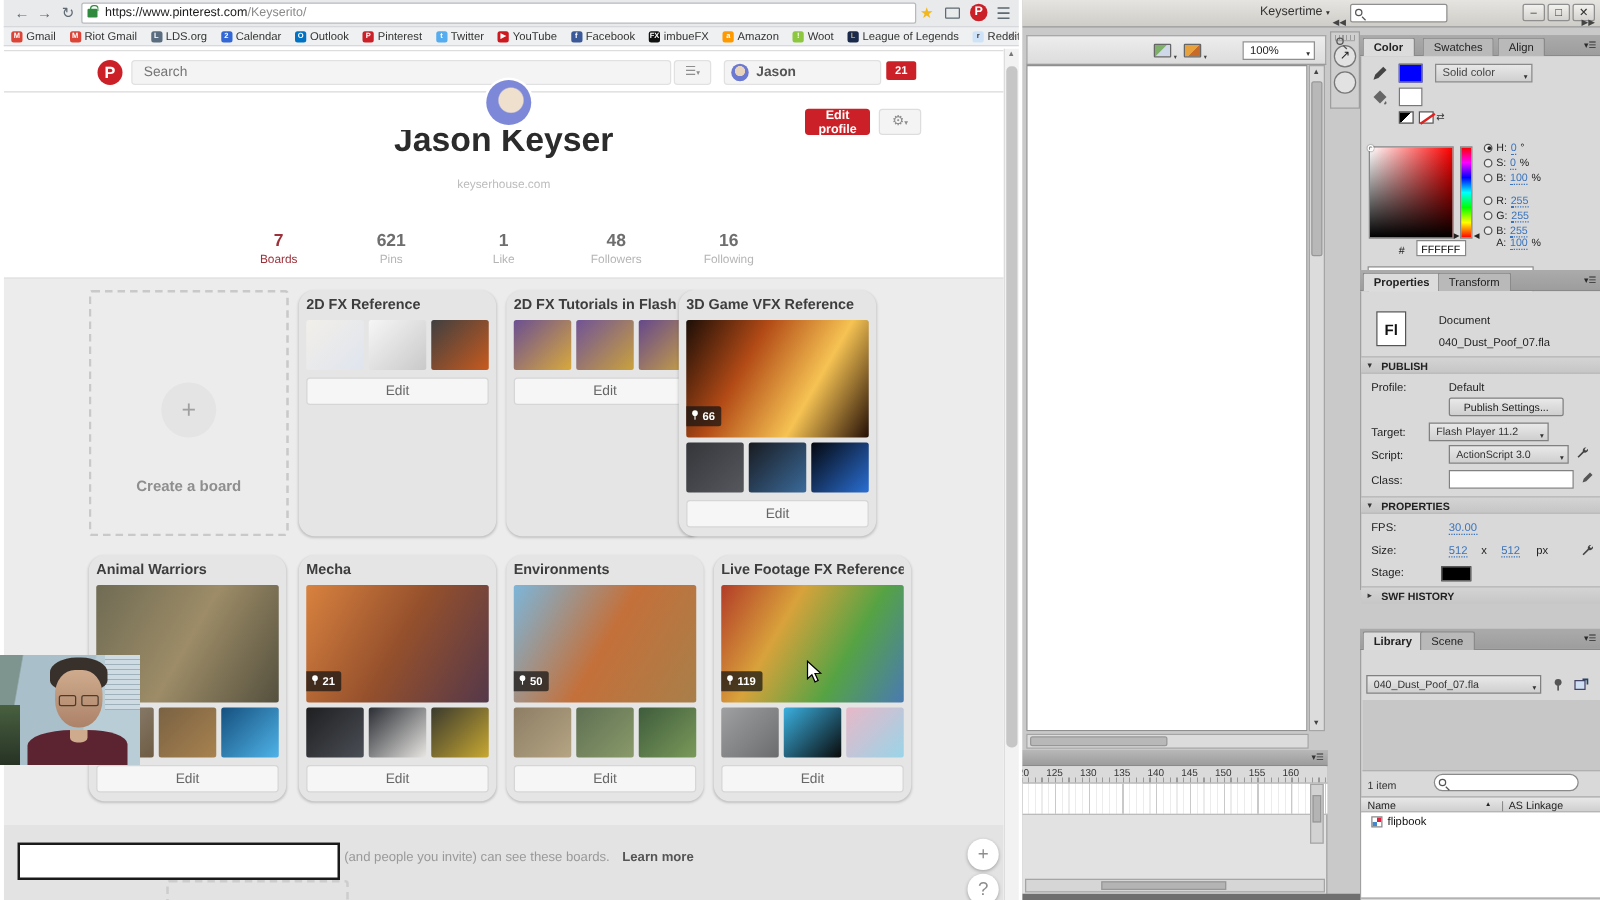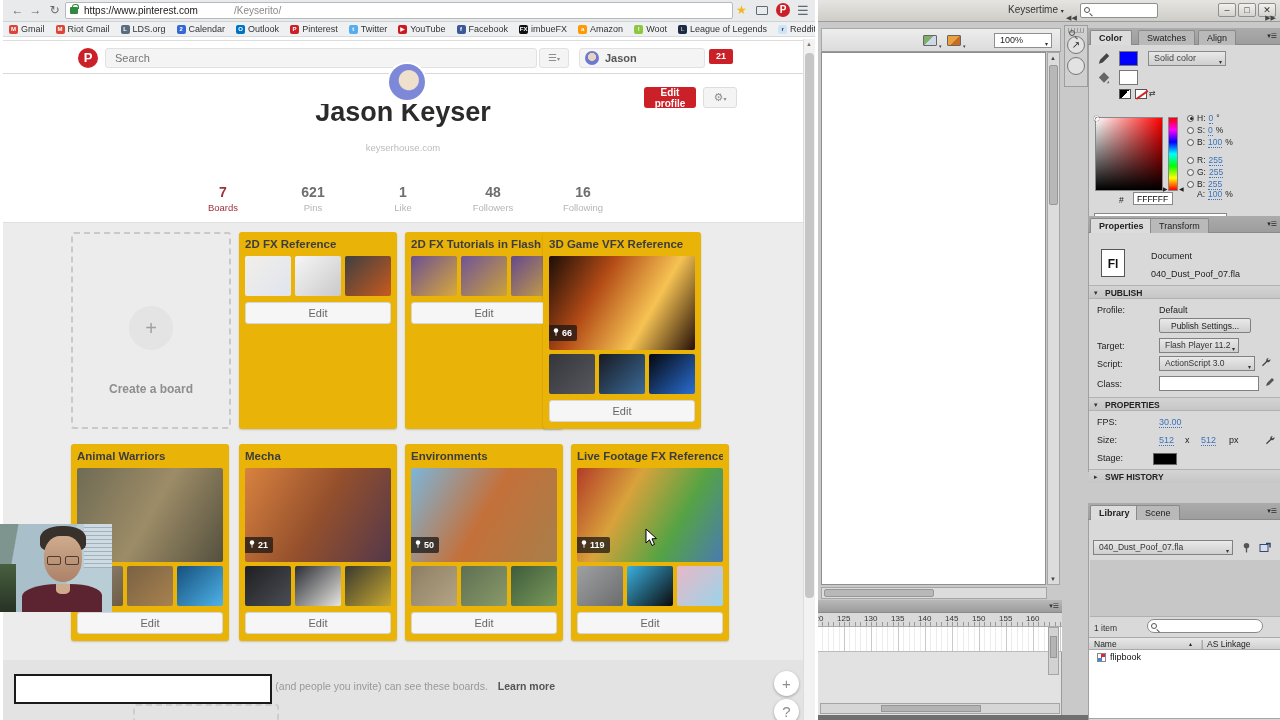--- a/index.html
+++ b/index.html
@@ -9,21 +9,21 @@
 
   
   #browser { position:absolute; left:0; top:0; width:818px; height:720px; background:#fff; }
 
   #chrome-toolbar { position:absolute; left:3px; top:0; width:812px; height:22px; background:#e8eaec; border-bottom:1px solid #cfd2d5; }
   .nav-btn { position:absolute; top:2px; width:17px; height:17px; color:#5f6a72; font-size:12px; line-height:17px; text-align:center; cursor:pointer; }
   #omnibox { position:absolute; left:62px; top:2px; width:668px; height:17px; background:#fff; border:1px solid #b7babd; border-radius:2px; font-size:10px; line-height:15px; padding-left:18px; color:#222; white-space:nowrap; overflow:hidden; }
   .lock-ico { position:absolute; left:4px; top:4px; width:8px; height:7px; background:#2e8b3e; border-radius:1px; }
   .lock-ico:before { content:""; position:absolute; left:1.5px; top:-3px; width:5px; height:4px; border:1.2px solid #2e8b3e; border-bottom:none; border-radius:3px 3px 0 0; }
   .url-host { color:#1a1a1a; }
-  .url-path { color:#8a8a8a;margin-left:36px; }
+  .url-path { color:#8a8a8a; }
   #star-ico { position:absolute; left:733px; top:3px; font-size:12px; color:#f2b71e; cursor:pointer; }
   #cast-ico { position:absolute; left:753px; top:6px; width:12px; height:9px; border:1.5px solid #5f6a72; border-radius:1px; cursor:pointer; }
   #pin-ext-ico { position:absolute; left:773px; top:3px; width:14px; height:14px; background:#cb2027; border-radius:50%; color:#fff; font-size:10px; font-weight:bold; text-align:center; line-height:14px; cursor:pointer; }
   #chrome-menu-ico { position:absolute; left:794px; top:3px; font-size:13px; color:#5f6a72; cursor:pointer; }
 
   #bookmarks-bar { position:absolute; left:3px; top:22px; width:812px; height:15px; background:#eff0f1; border-bottom:1px solid #d6d8da; display:flex; align-items:center; gap:11px; padding-left:6px; font-size:9px; color:#333; overflow:hidden; }
   .bm-item { display:flex; align-items:center; gap:3px; cursor:pointer; white-space:nowrap; }
   .bm-fav { width:9px; height:9px; border-radius:2px; font-size:6px; font-weight:bold; color:#fff; text-align:center; line-height:9px; flex:0 0 9px; }
   #bm-overflow { position:absolute; right:6px; top:1px; color:#666; font-size:9px; cursor:pointer; }
 
@@ -57,21 +57,21 @@
   #secret-text { position:absolute; left:80px; top:20px; font-size:10.5px; color:#999; white-space:nowrap; }
   #secret-text b { color:#555; }
   #secret-learn { color:#555; font-weight:bold; margin-left:10px; cursor:pointer; }
   .lock-glyph { display:inline-block; width:8px; height:6px; background:#8a8a8a; border-radius:1px; position:relative; margin-right:4px; }
   .lock-glyph:before { content:""; position:absolute; left:1.5px; top:-3px; width:5px; height:4px; border:1.2px solid #8a8a8a; border-bottom:none; border-radius:3px 3px 0 0; }
 
   #create-board { position:absolute; left:68px; top:194px; width:160px; height:197px; border:2px dashed #c9c9c9; border-radius:3px; text-align:center; cursor:pointer; }
   #create-plus { position:absolute; left:56px; top:72px; width:44px; height:44px; background:#e4e4e4; border-radius:50%; color:#a0a0a0; font-size:20px; line-height:44px; }
   #create-label { position:absolute; left:0; top:148px; width:100%; font-size:12px; color:#8e8e8e;font-weight:bold; }
 
-  .board-card { position:absolute; width:158px; height:197px; background:#eab308; border-radius:3px; box-shadow:0 1px 2px rgba(0,0,0,.18); padding:6px; cursor:pointer; }
+  .board-card { position:absolute; width:158px; height:197px; background:#e5e5e5; border-radius:13px; box-shadow:0 1px 2px rgba(0,0,0,.18); padding:6px; cursor:pointer; }
   .board-title { font-size:11.5px; font-weight:bold; color:#3d3d3d; height:14px; margin-bottom:4px; white-space:nowrap; overflow:hidden; }
   .board-cover { position:relative; width:146px; height:94px; border-radius:2px; }
   .pin-badge { position:absolute; left:0; bottom:9px; background:rgba(20,20,20,.72); color:#fff; font-size:9px; font-weight:bold; padding:2px 5px 2px 4px; border-radius:0 2px 2px 0; display:flex; align-items:center; gap:3px; }
   .board-thumbs { display:flex; gap:4px; margin-top:4px; }
   .board-thumb { width:46px; height:40px; border-radius:2px; }
   .board-edit { display:block; width:146px; height:22px; margin-top:6px; background:#f6f6f6; border:1px solid #d6d6d6; border-radius:3px; font-size:11px; color:#666; cursor:pointer; font-family:inherit; }
 
   .fab { position:absolute; left:771px; width:25px; height:25px; background:#fff; border-radius:50%; box-shadow:0 1px 3px rgba(0,0,0,.3); color:#8e8e8e; font-size:15px; text-align:center; line-height:25px; cursor:pointer; z-index:8; }
   #secret-dash-box { position:absolute; left:130px; top:666px; width:146px; height:40px; border:2px dashed #cdcdcd; border-radius:3px; }
   #black-popup { position:absolute; left:14px; top:674px; width:258px; height:30px; background:#fff; border:2px solid #1a1a1a; z-index:45; }
@@ -600,21 +600,21 @@
         <div class="fl-icon">Fl</div>
         <div class="prop-val" style="left:62px;top:18px">Document</div>
         <div class="prop-val" style="left:62px;top:36px">040_Dust_Poof_07.fla</div>
 
         <div class="sec-header" style="top:52px"><span class="sec-caret">▾</span><span>PUBLISH</span></div>
         <div class="prop-label" style="left:8px;top:72px">Profile:</div>
         <div class="prop-val" style="left:70px;top:72px">Default</div>
         <button class="flash-btn" style="left:70px;top:85px;width:92px;height:15px">Publish Settings...</button>
 
         <div class="prop-label" style="left:8px;top:108px">Target:</div>
-        <div class="flash-dd" style="left:70px;top:105px;width:80px"><span>Flash Player 11.2</span><span class="dd-caret">▾</span></div>
+        <div class="flash-dd" style="left:54px;top:105px;width:96px"><span>Flash Player 11.2</span><span class="dd-caret">▾</span></div>
 
         <div class="prop-label" style="left:8px;top:126px">Script:</div>
         <div class="flash-dd" style="left:70px;top:123px;width:96px"><span>ActionScript 3.0</span><span class="dd-caret">▾</span></div>
         <svg class="tool-ico" style="left:172px;top:124px" width="10" height="10" viewBox="0 0 10 10">
             <path d="M7.5 1a2.3 2.3 0 0 0-2.2 3L1 8.3 1.9 9.2 6.2 4.9A2.3 2.3 0 0 0 9.3 2L7.8 3.5 6.6 2.3 8.1.8z" fill="#444"></path>
           </svg>
 
         <div class="prop-label" style="left:8px;top:146px">Class:</div>
         <input class="flash-input" style="left: 70px; top: 143px; width: 100px;">
         <svg class="tool-ico" style="left:176px;top:144px" width="10" height="10" viewBox="0 0 10 10">

